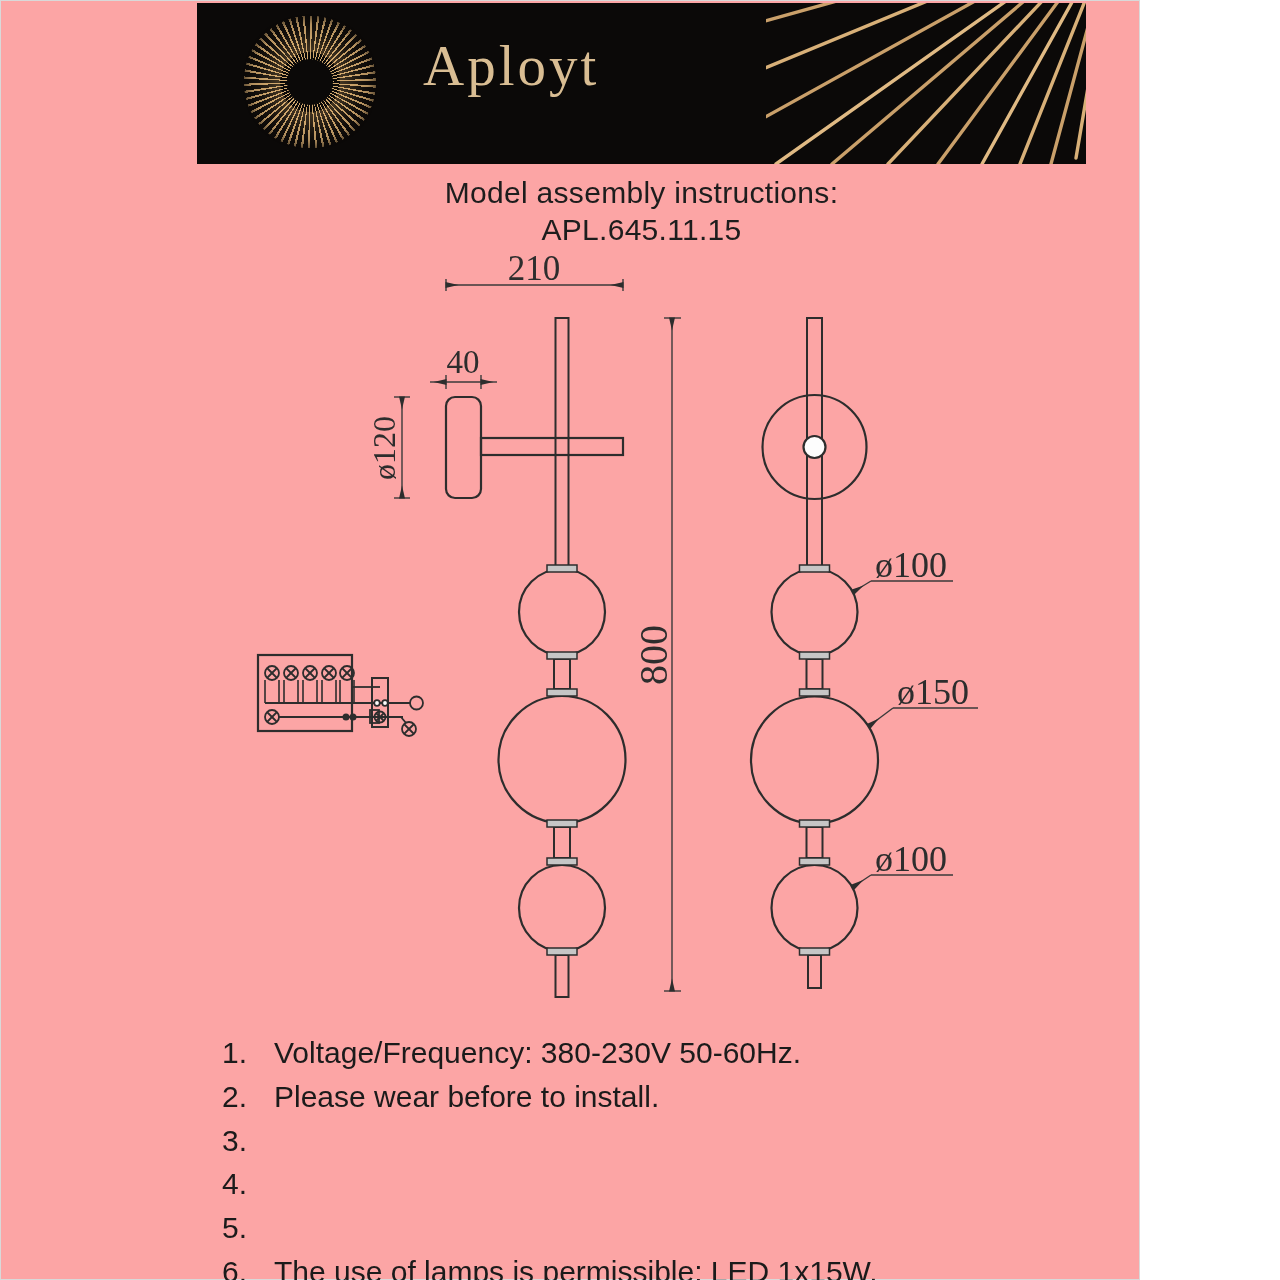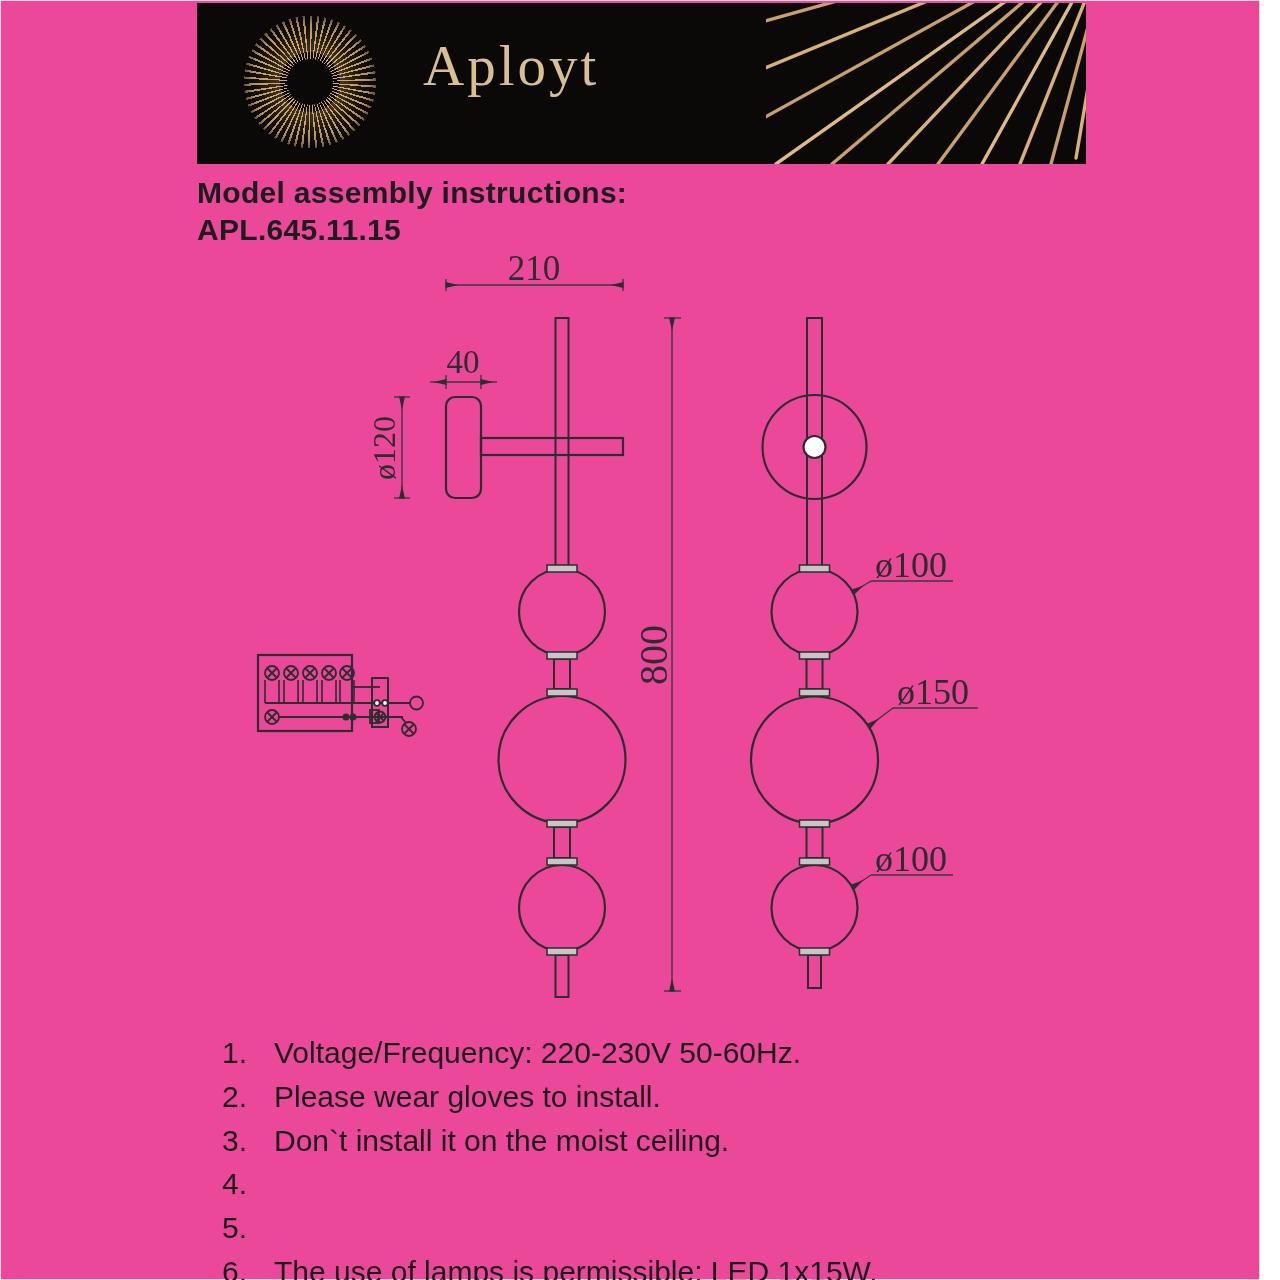--- a/index.html
+++ b/index.html
@@ -1,17 +1,17 @@
 <!DOCTYPE html>
 <html><head>
 <meta charset="utf-8">
 <style>
   html,body{margin:0;padding:0;background:#ffffff;}
   .page{
-    position:relative;width:1260px;height:1280px;background:#ec4899;
+    position:relative;width:1140px;height:1280px;background:#fca5a5;
     font-family:"Liberation Sans",sans-serif;overflow:hidden;
     box-shadow:inset 0 0 0 1px #d9d9d9;
   }
   
   .banner{
     position:absolute;left:197px;top:3px;width:889px;height:161px;
     background:#0b0908;overflow:hidden;
   }
   .sunburst{position:absolute;left:47px;top:13px;width:132px;height:132px;border-radius:50%;
     background:repeating-conic-gradient(from 0deg,#cfa76e 0deg 2deg,rgba(0,0,0,0) 2deg 6.2deg);}
@@ -20,21 +20,21 @@
   .sunburst::before{content:'';position:absolute;inset:0;border-radius:50%;
     background:radial-gradient(circle,rgba(11,9,8,0) 40%,rgba(11,9,8,0.15) 62%,#0b0908 82%);}
   .sunburst::after{content:'';position:absolute;left:50%;top:50%;width:46px;height:46px;
     transform:translate(-50%,-50%);background:#0b0908;border-radius:50%;}
   .brand{
     position:absolute;left:226px;top:34px;font-family:"Liberation Serif",serif;
     font-size:57px;letter-spacing:3px;color:#d9bd93;line-height:1;font-weight:normal;
   }
   .rayfan{position:absolute;right:0;top:0;}
   
-  .title-block{position:absolute;left:197px;top:174px;width:889px;color:#1d1d1d;font-weight:bold;}
+  .title-block{position:absolute;left:197px;top:174px;width:889px;text-align:center;color:#1d1d1d;}
   .title-line{font-size:30px;line-height:37px;letter-spacing:0.3px;}
   
   .drawing-svg{position:absolute;left:0;top:0;}
   .drawing-svg text{font-family:"Liberation Serif","DejaVu Serif",serif;fill:#2d2d2d;}
   
   .instructions{position:absolute;left:222px;top:1031px;width:860px;color:#1b1b1b;}
   .instr-row{display:flex;height:43.8px;align-items:baseline;font-size:30px;line-height:43.8px;}
   .instr-num{width:52px;flex:0 0 52px;}
 </style>
 </head>
@@ -241,29 +241,28 @@
         <line x1="853" y1="887" x2="871" y2="875" marker-start="url(#arr)"></line>
         <line x1="871" y1="875" x2="953" y2="875"></line>
         <text x="875" y="871" font-size="36" stroke="none">ø100</text>
       </g>
     </g>
   </svg>
 
   <div class="instructions">
     <div class="instr-row">
       <span class="instr-num">1.</span>
-      <span>Voltage/Frequency: 220-230V 50-60Hz.</span>
+      <span>Voltage/Frequency: 380-230V 50-60Hz.</span>
     </div>
     <div class="instr-row">
       <span class="instr-num">2.</span>
-      <span>Please wear gloves to install.</span>
+      <span>Please wear before to install.</span>
     </div>
     <div class="instr-row">
       <span class="instr-num">3.</span>
-      <span>Don`t install it on the moist ceiling.</span>
     </div>
     <div class="instr-row">
       <span class="instr-num">4.</span>
     </div>
     <div class="instr-row">
       <span class="instr-num">5.</span>
     </div>
     <div class="instr-row">
       <span class="instr-num">6.</span>
       <span>The use of lamps is permissible: LED 1x15W.</span>

